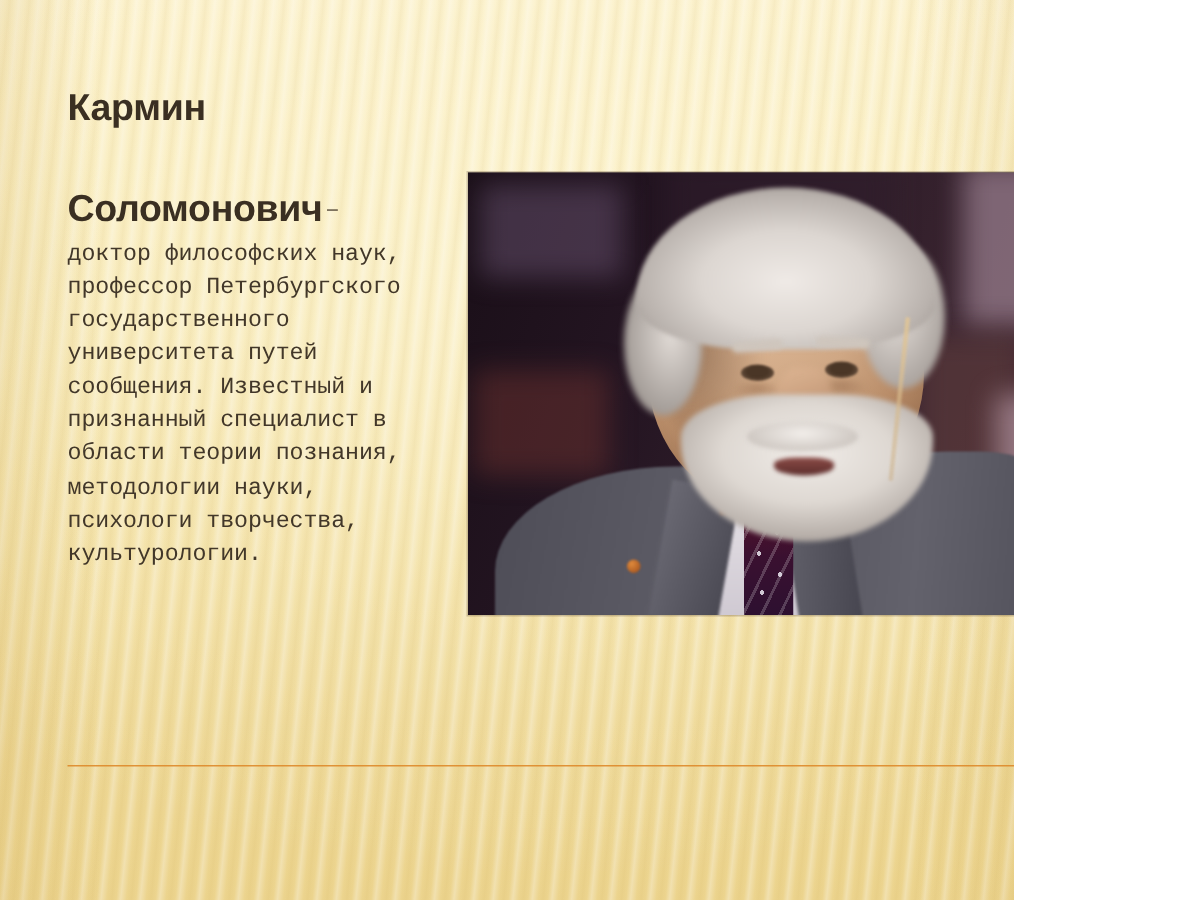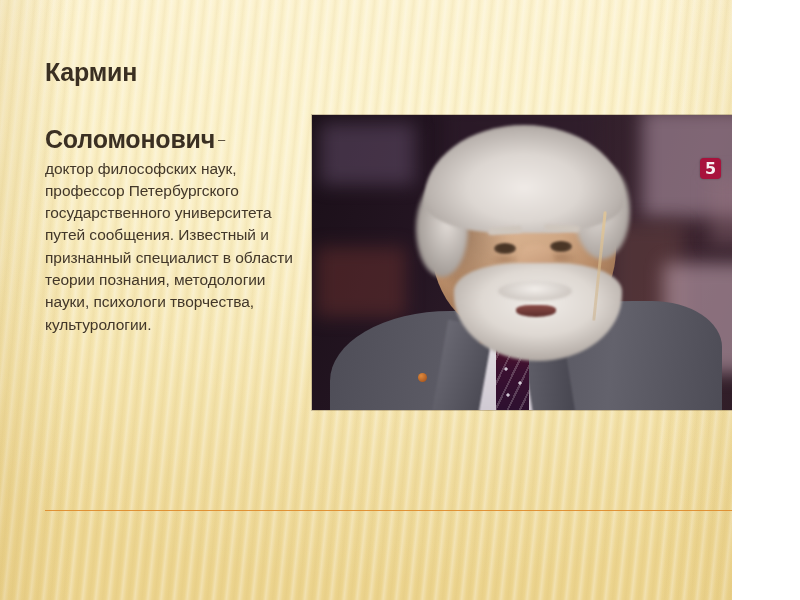--- a/index.html
+++ b/index.html
@@ -4,21 +4,21 @@
 <title>Кармин Анатолий Соломонович</title>
 <style>
   html, body {
     margin: 0;
     padding: 0;
     background: #ffffff;
   }
 
   .slide {
     position: relative;
-    width: 732px;
+    width: 676px;
     height: 600px;
     overflow: hidden;
     font-family: "Liberation Sans", "DejaVu Sans", sans-serif;
     background-color: #fdba74;
   }
 
   
   .bg-base {
     position: absolute;
     inset: 0;
@@ -89,20 +89,21 @@
     vertical-align: 4px;
     padding-left: 3px;
   }
 
   .bio {
     margin: 1px 0 16px 0;
     font-size: 15.5px;
     line-height: 1.44;
     color: #423729;
     letter-spacing: -0.05px;
+    font-family: Liberation Mono, monospace;
   }
 
   
   .photo {
     position: absolute;
     left: 312px;
     top: 115px;
     width: 466px;
     height: 295px;
     overflow: hidden;

